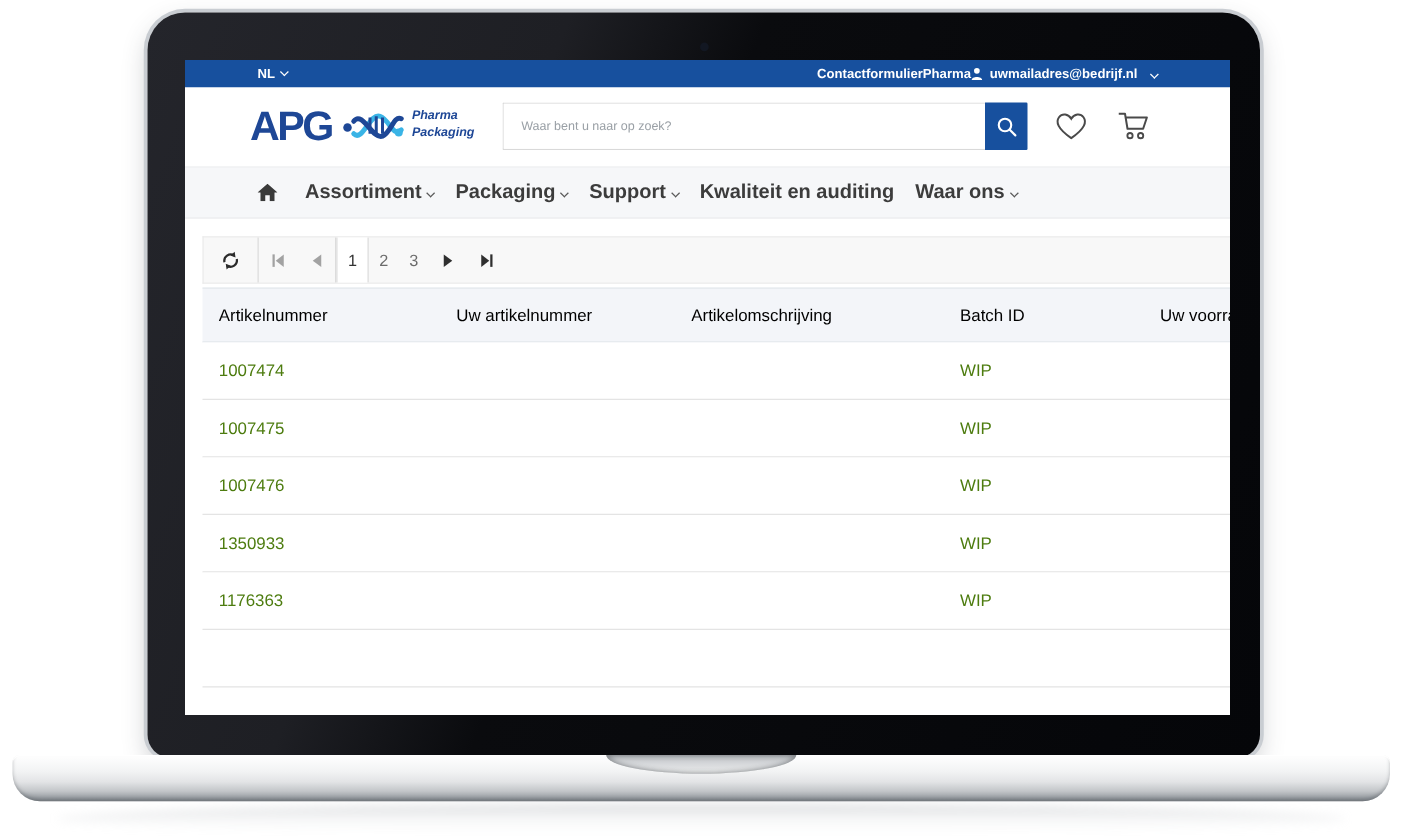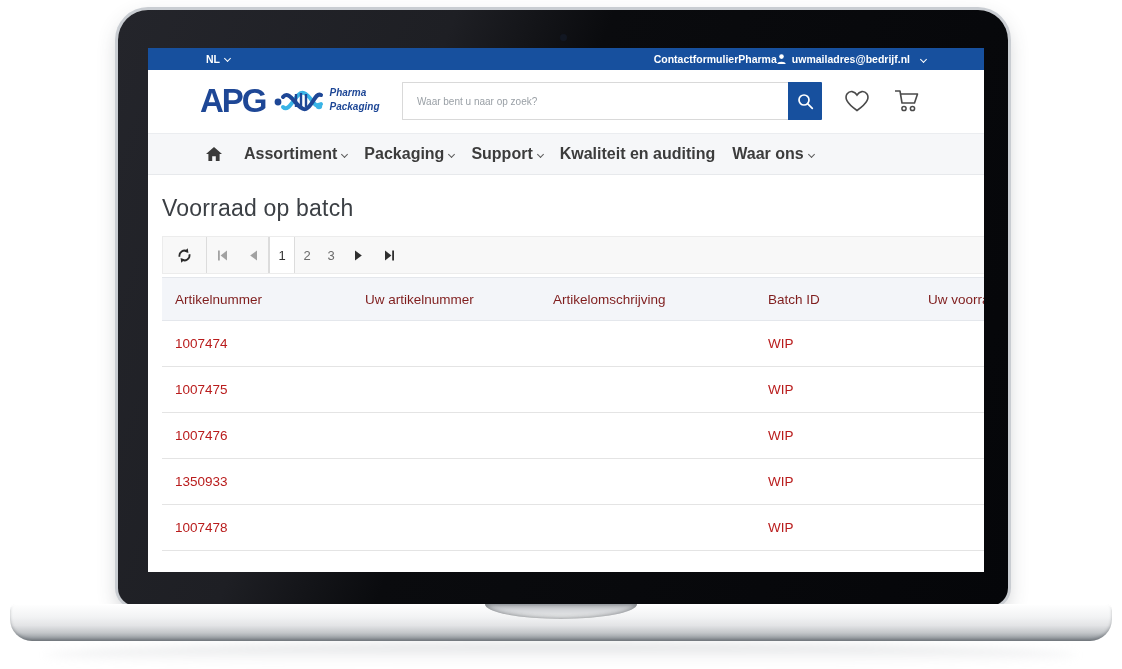--- a/index.html
+++ b/index.html
@@ -115,23 +115,23 @@
   }
 
   
   .grid { margin-top:3px; }
   .trow {
     display:grid; grid-template-columns:190px 188px 215px 160px 1fr;
     padding-left:13px; align-items:center; white-space:nowrap; overflow:hidden;
   }
   .thead {
     height:44px; background:#f3f5f9; border-top:1px solid #e4e7ec; border-bottom:1px solid #e4e7ec;
-    font-size:13.5px; color:#7f1d1d;
-  }
-  .tdata { height:46px; border-bottom:1px solid #e4e4e4; font-size:13.5px; color:#b91c1c; background:#fff; }
+    font-size:13.5px; color:#000000;
+  }
+  .tdata { height:46px; border-bottom:1px solid #e4e4e4; font-size:13.5px; color:#4d7c0f; background:#fff; }
   .tcell { overflow:hidden; }
 
   svg { display:block; }
 </style>
 </head>
 <body>
 
 <div class="stage">
 
   <div class="lid">
@@ -222,21 +222,20 @@
         <span class="nav-item">
           <span>Kwaliteit en auditing</span>
         </span>
         <span class="nav-item">
           <span>Waar ons</span>
             <span class="chev dark"></span>
         </span>
       </div>
 
       <div class="main">
-        <h1 class="page-title">Voorraad op batch</h1>
 
         <div class="pager">
           <span class="pcell refresh">
             <svg width="17" height="17" viewBox="0 0 20 20">
               <path d="M4.2 11.5 A6 6 0 0 1 13.3 5.2" fill="none" stroke="#2b2b2b" stroke-width="2.1"></path>
               <polygon points="13.8,1.6 14.6,7 9.8,5.2" fill="#2b2b2b"></polygon>
               <path d="M15.8 8.5 A6 6 0 0 1 6.7 14.8" fill="none" stroke="#2b2b2b" stroke-width="2.1"></path>
               <polygon points="6.2,18.4 5.4,13 10.2,14.8" fill="#2b2b2b"></polygon>
             </svg>
           </span>
@@ -298,21 +297,21 @@
             <span class="tcell"></span>
           </div>
           <div class="trow tdata">
             <span class="tcell">1350933</span>
             <span class="tcell"></span>
             <span class="tcell"></span>
             <span class="tcell">WIP</span>
             <span class="tcell"></span>
           </div>
           <div class="trow tdata">
-            <span class="tcell">1007478</span>
+            <span class="tcell">1176363</span>
             <span class="tcell"></span>
             <span class="tcell"></span>
             <span class="tcell">WIP</span>
             <span class="tcell"></span>
           </div>
           <div class="trow tdata">
             <span class="tcell"></span>
               <span class="tcell"></span>
               <span class="tcell"></span>
               <span class="tcell"></span>

